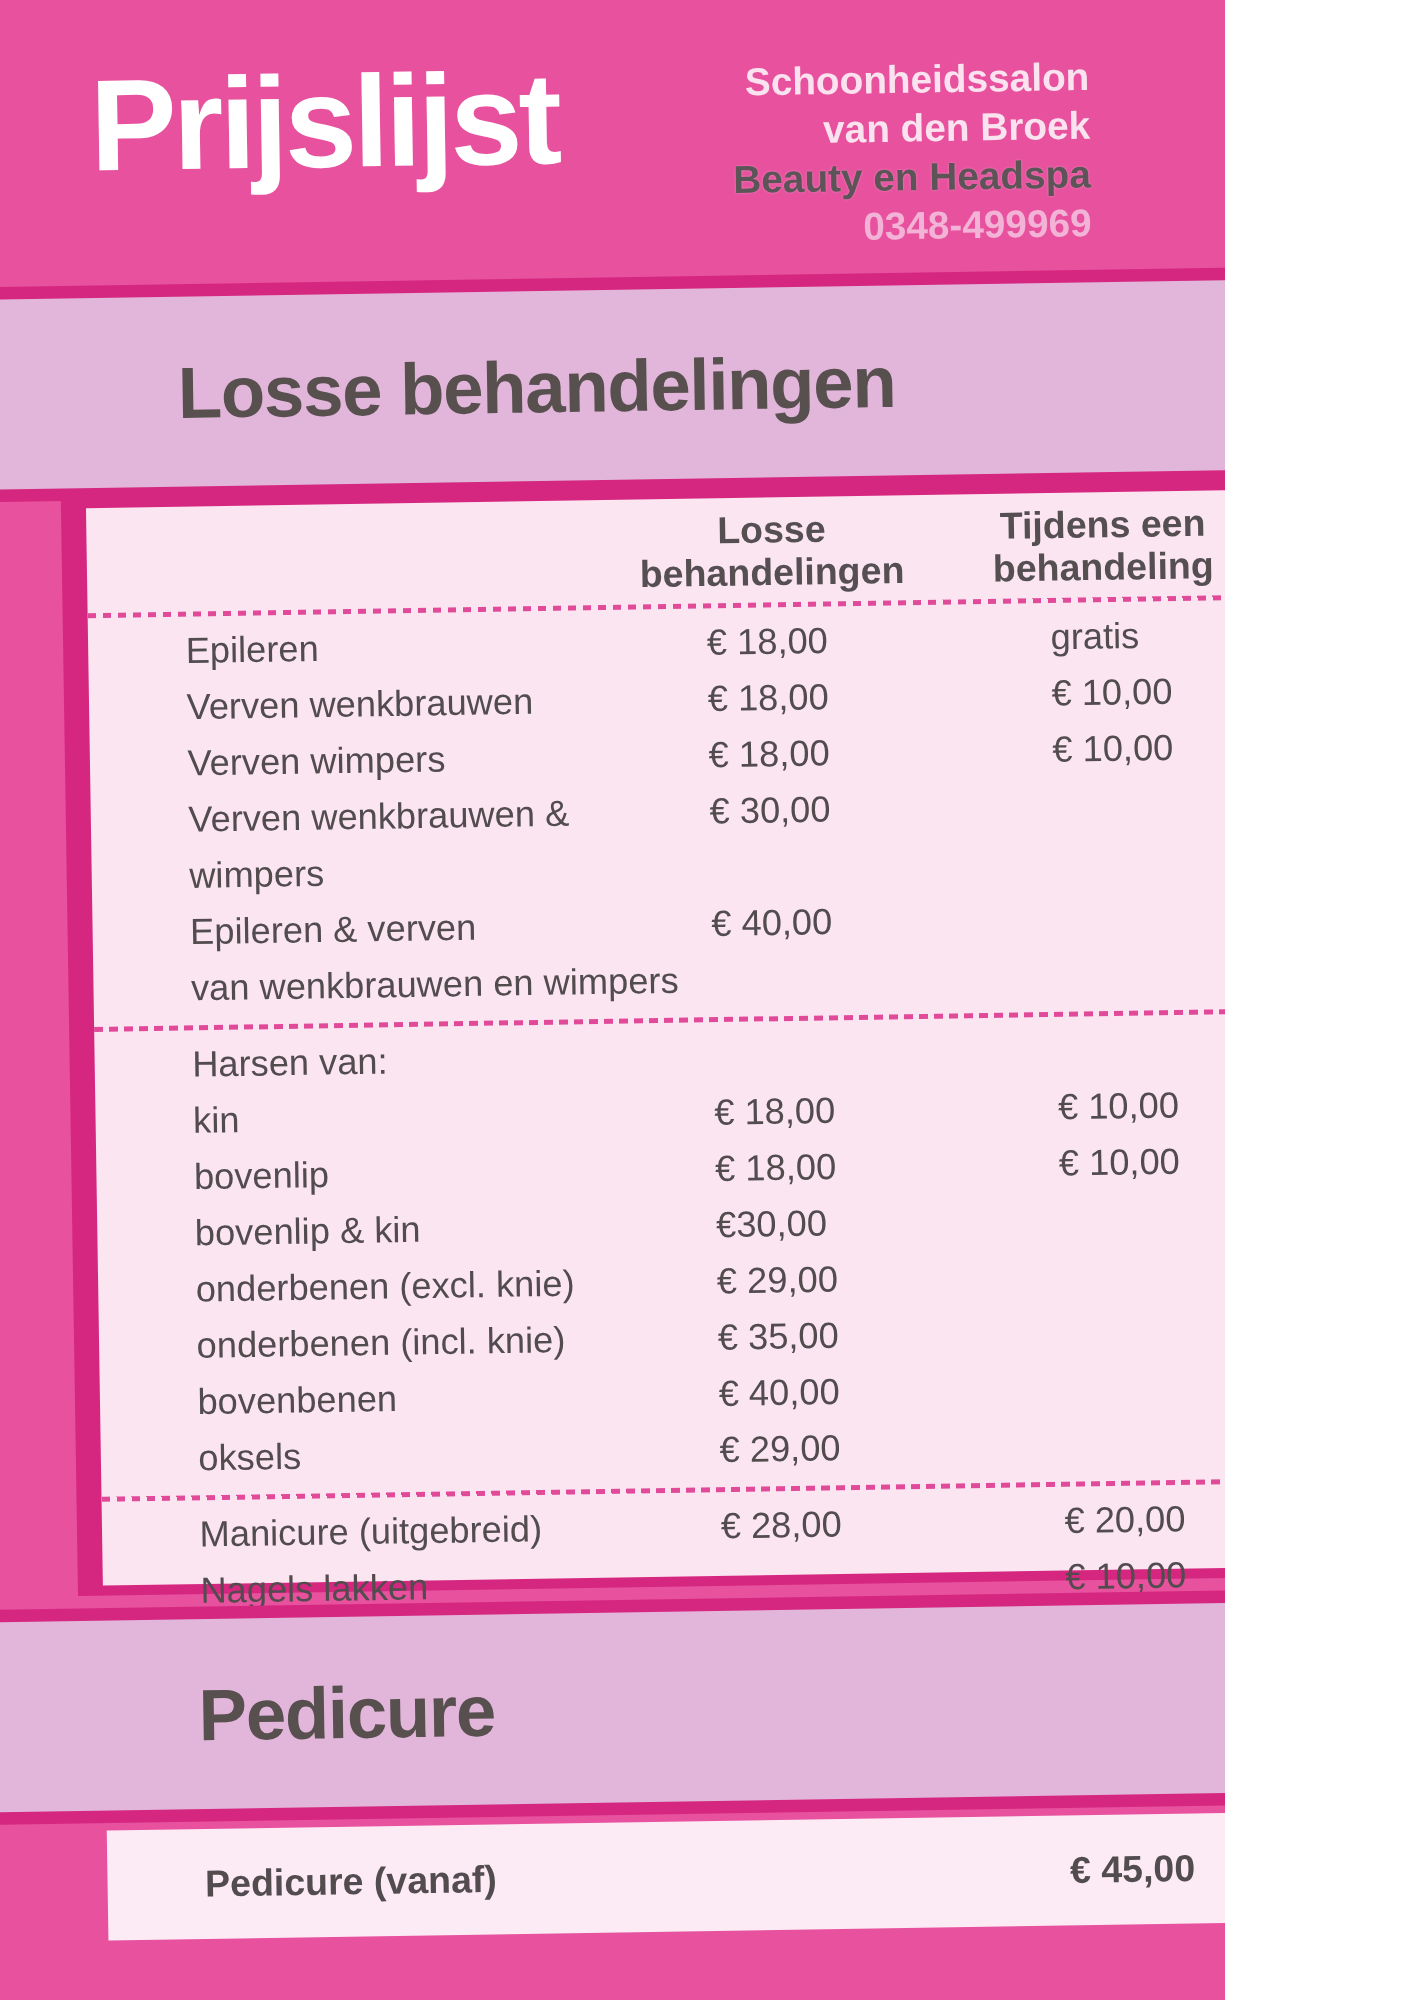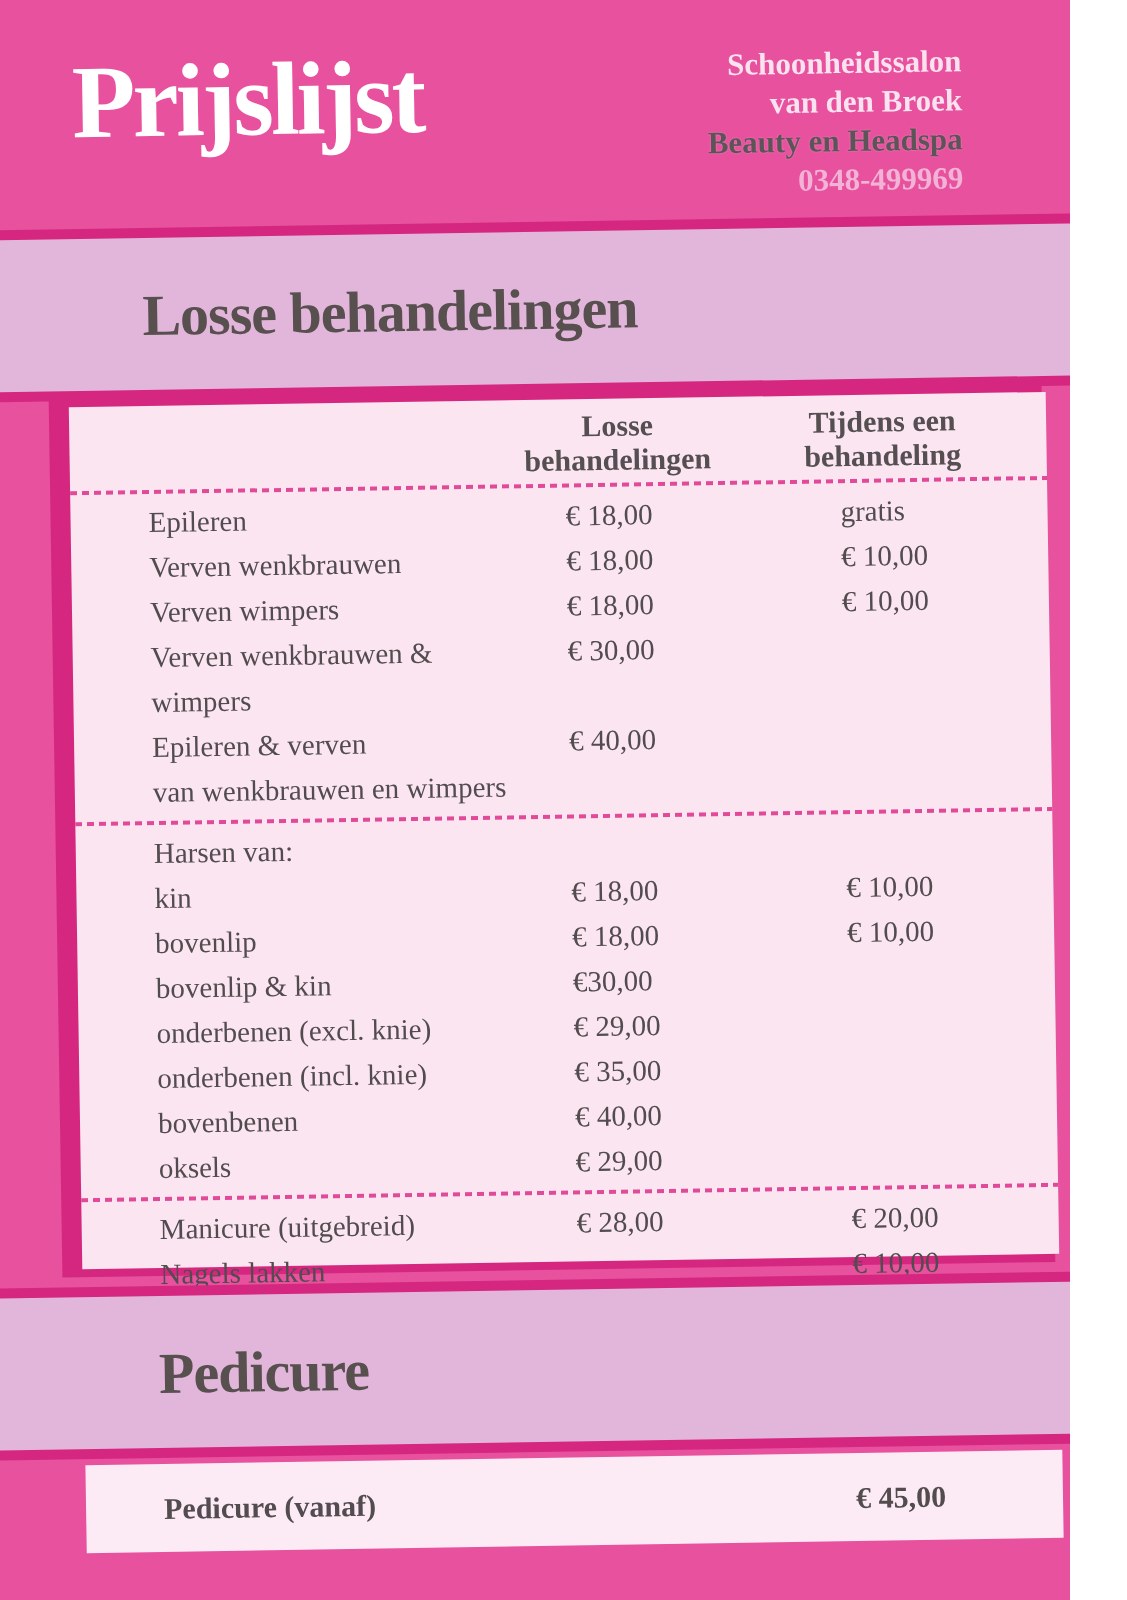--- a/index.html
+++ b/index.html
@@ -1,20 +1,20 @@
 <!DOCTYPE html>
 <html><head>
 <meta charset="utf-8">
 <style>
   * { margin:0; padding:0; box-sizing:border-box; }
   html,body { background:#ffffff; }
   .page {
-    position:relative; width:1070px; height:1600px; overflow:hidden;
+    position:relative; width:980px; height:1600px; overflow:hidden;
     background:#e7519e;
-    font-family:Liberation Serif, serif;
+    font-family:Liberation Sans, sans-serif;
     color:#524c4f;
   }
   .tilt { position:absolute; inset:0; transform:rotate(-0.9deg); transform-origin:50% 50%; }
 
   
   .title {
     position:absolute; left:83px; top:30px;
     font-size:104px; font-weight:bold; color:#ffffff; letter-spacing:-3px;
     line-height:1.25;
   }

